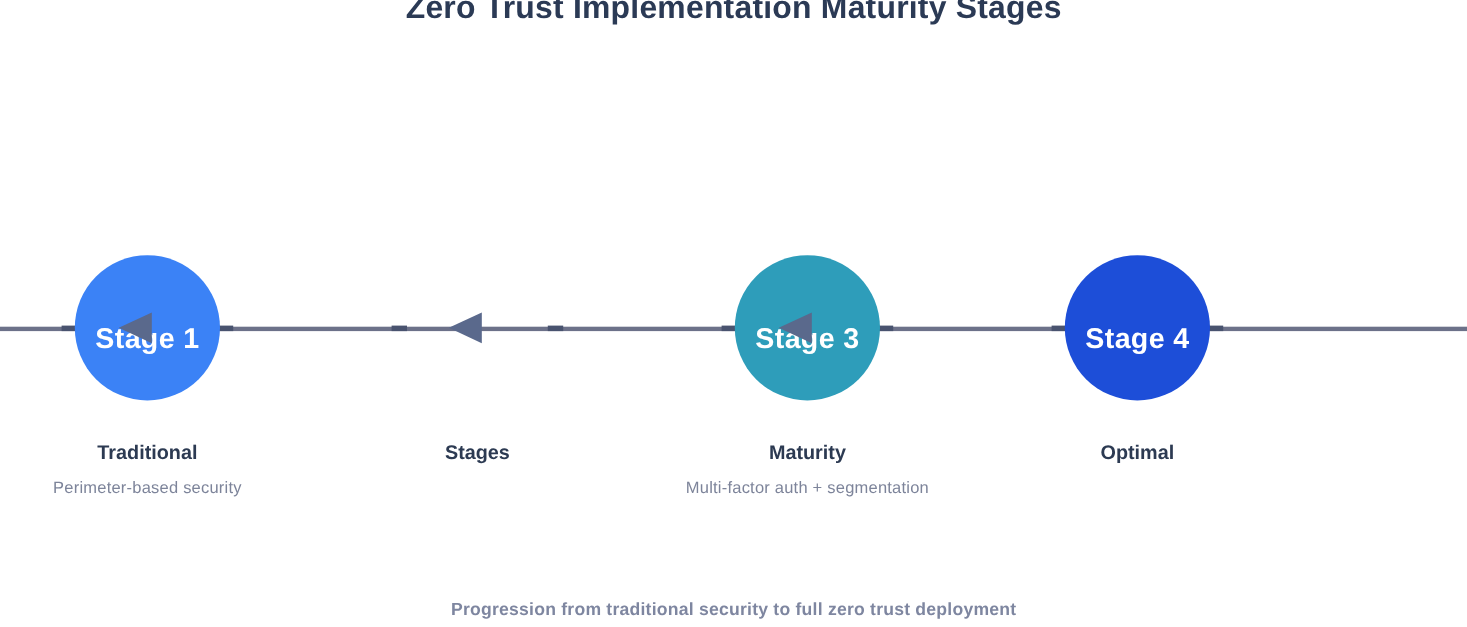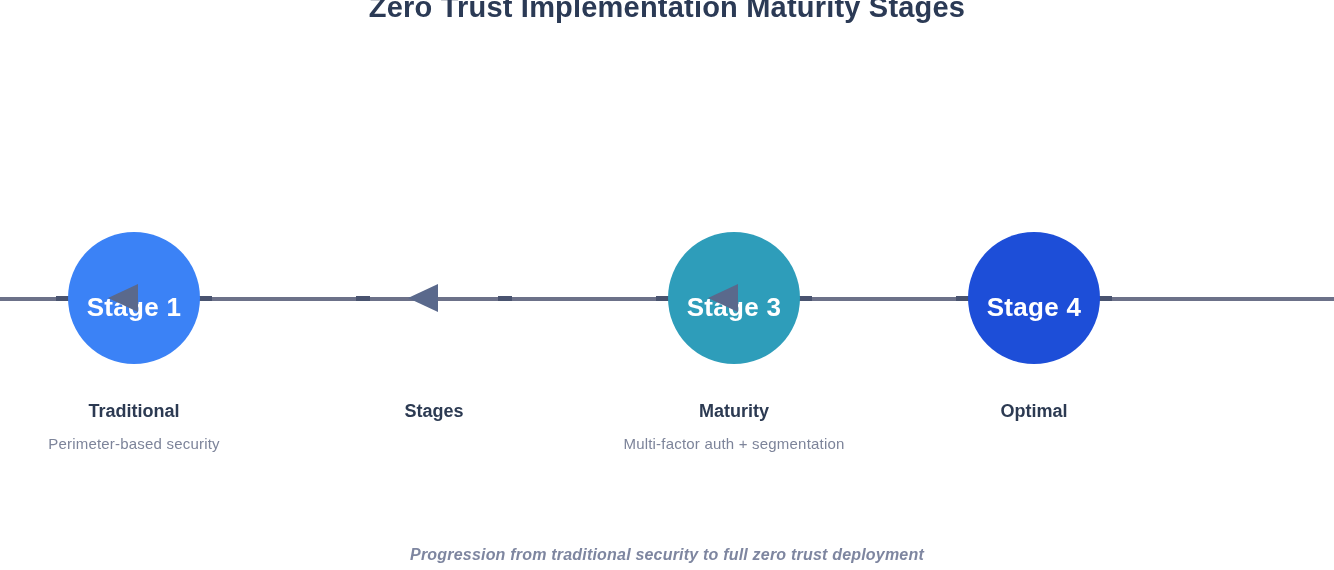--- a/index.html
+++ b/index.html
@@ -101,21 +101,20 @@
   .caption {
     position: absolute;
     top: 546px;
     left: 0;
     width: 1334px;
     text-align: center;
     font-size: 16px;
     font-weight: 600;
     color: #7e86a0;
     letter-spacing: 0.2px;
-    font-style: italic;
   }
   
   .stage-1 { left: -16px; }
   .stage-2 { left: 284px; }
   .stage-3 { left: 584px; text-decoration: underline; }
   .stage-4 { left: 884px; }
 </style>
 </head>
 <body>
 

